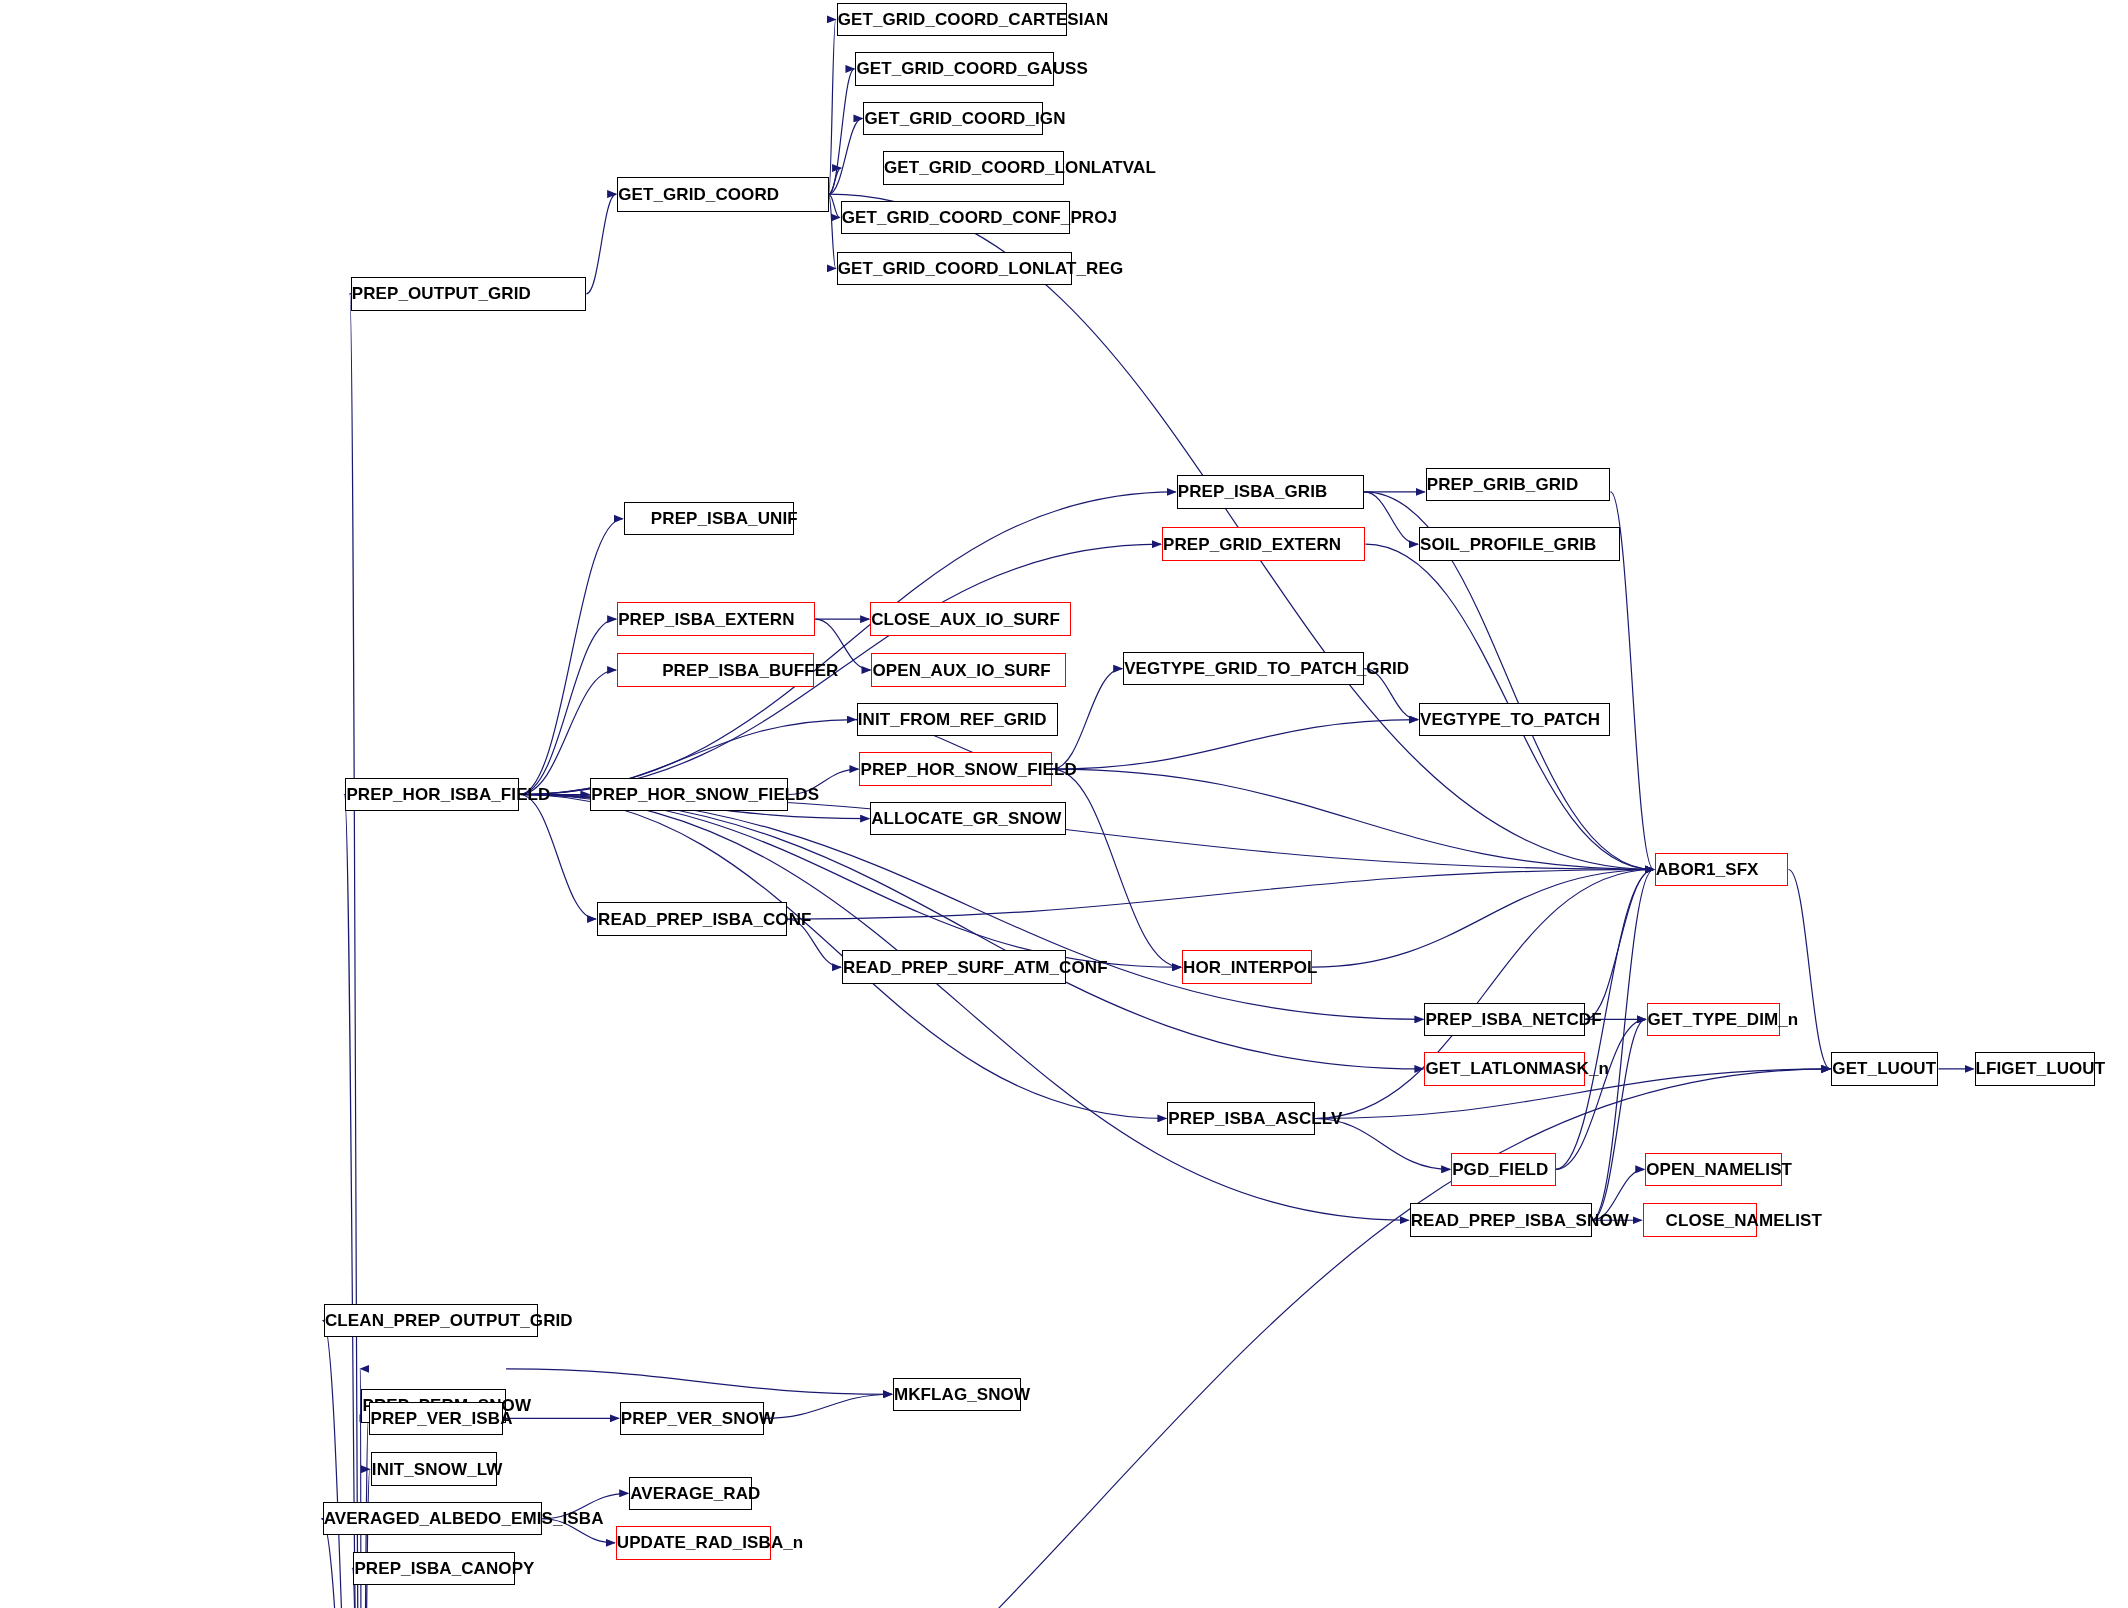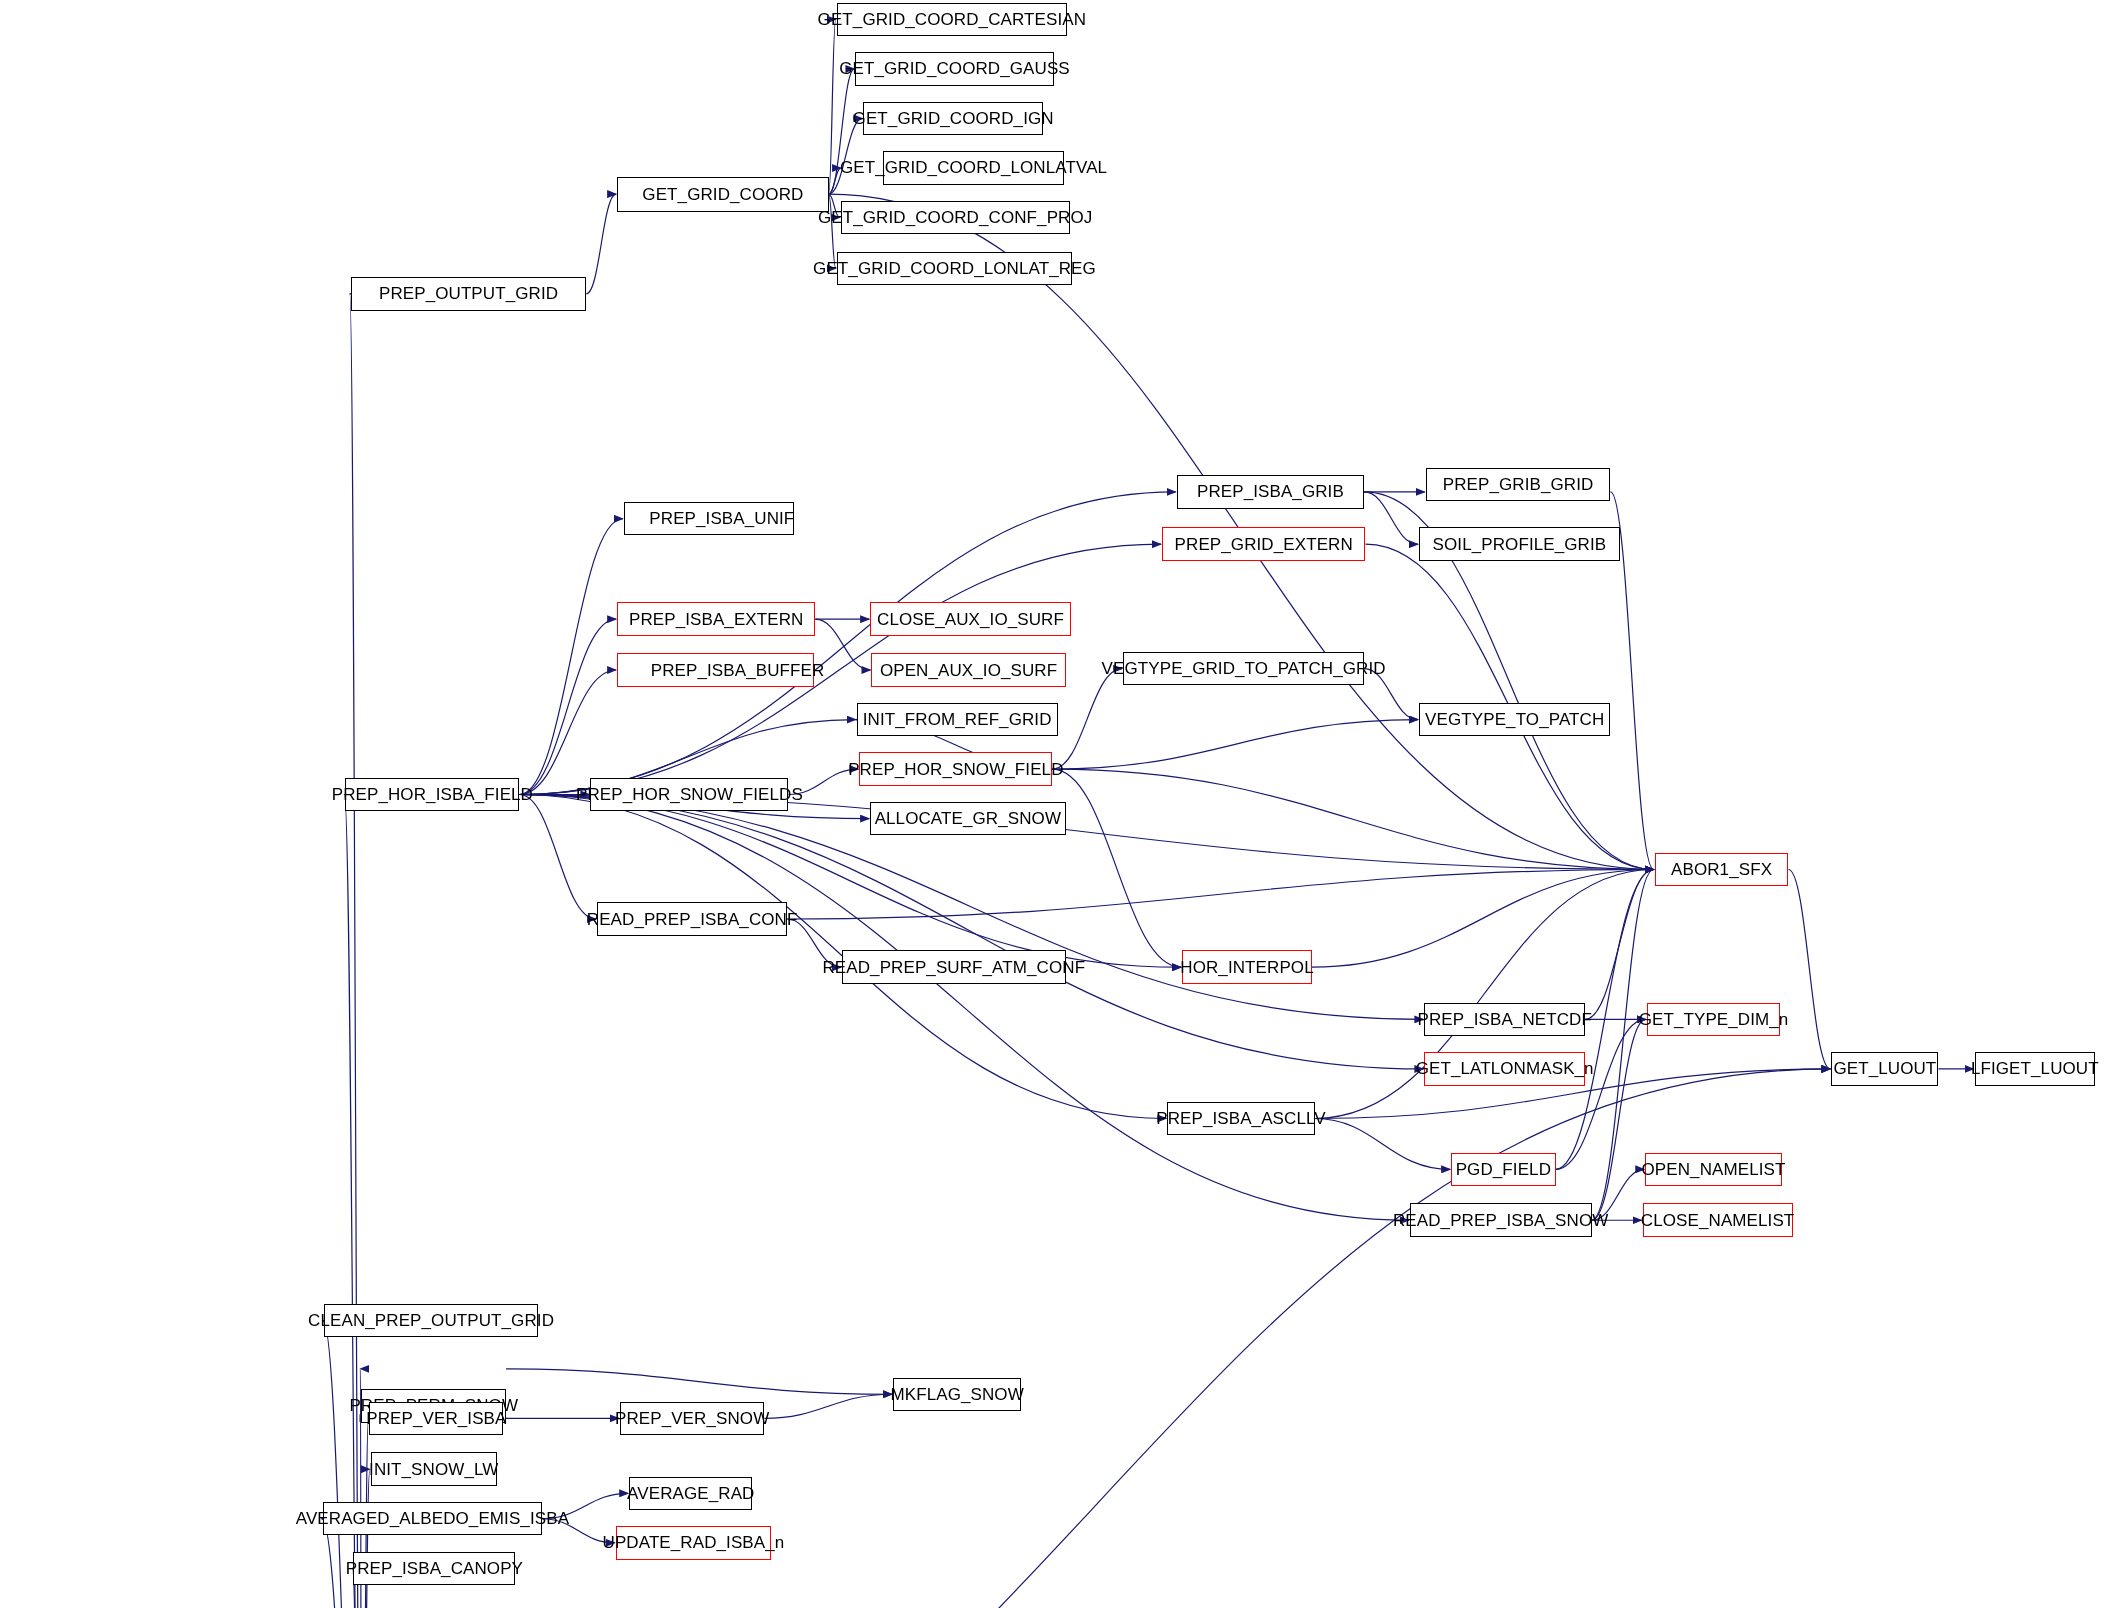--- a/index.html
+++ b/index.html
@@ -27,22 +27,22 @@
     position: absolute;
     box-sizing: border-box;
     border: 1px solid #000000;
     background: #ffffff;
     color: #000000;
     font-size: 17px;
     line-height: 1;
     white-space: nowrap;
     display: flex;
     align-items: center;
-    justify-content: center;
     letter-spacing: 0.1px;
+    font-weight: bold;
   }
   .node.red { border-color: #ff0000; }
 </style>
 </head>
 <body>
 
 <div id="canvas">
 
   <svg id="edges" viewBox="0 0 2128 1608" width="2128" height="1608" xmlns="http://www.w3.org/2000/svg">
     <defs>
@@ -227,21 +227,21 @@
       </div>
       <div class="node red" style="left: 1451.15px; top: 1152.62px; width: 104.419px; height: 33.4675px;">
         <span>PGD_FIELD</span>
       </div>
       <div class="node red" style="left: 1645.26px; top: 1152.62px; width: 136.547px; height: 33.4675px;">
         <span>OPEN_NAMELIST</span>
       </div>
       <div class="node" style="left: 1409.65px; top: 1203.49px; width: 182.063px; height: 33.4675px;">
         <span>READ_PREP_ISBA_SNOW</span>
       </div>
-      <div class="node red" style="left: 1642.58px; top: 1203.49px; width: 150px; height: 33.4675px;">
+      <div class="node red" style="left: 1642.58px; top: 1203.49px; width: 114px; height: 33.4675px; padding-left: 22px;">
         <span>CLOSE_NAMELIST</span>
       </div>
       <div class="node" style="left: 323.965px; top: 1303.89px; width: 214.192px; height: 33.4675px;">
         <span>CLEAN_PREP_OUTPUT_GRID</span>
       </div>
       <div class="node" style="left: 361.449px; top: 1352.09px; width: 144.58px; height: 33.4675px; margin-top: 37px;">
         <span>PREP_PERM_SNOW</span>
       </div>
       <div class="node" style="left: 369.481px; top: 1401.62px; width: 133.87px; height: 33.4675px;">
         <span>PREP_VER_ISBA</span>

